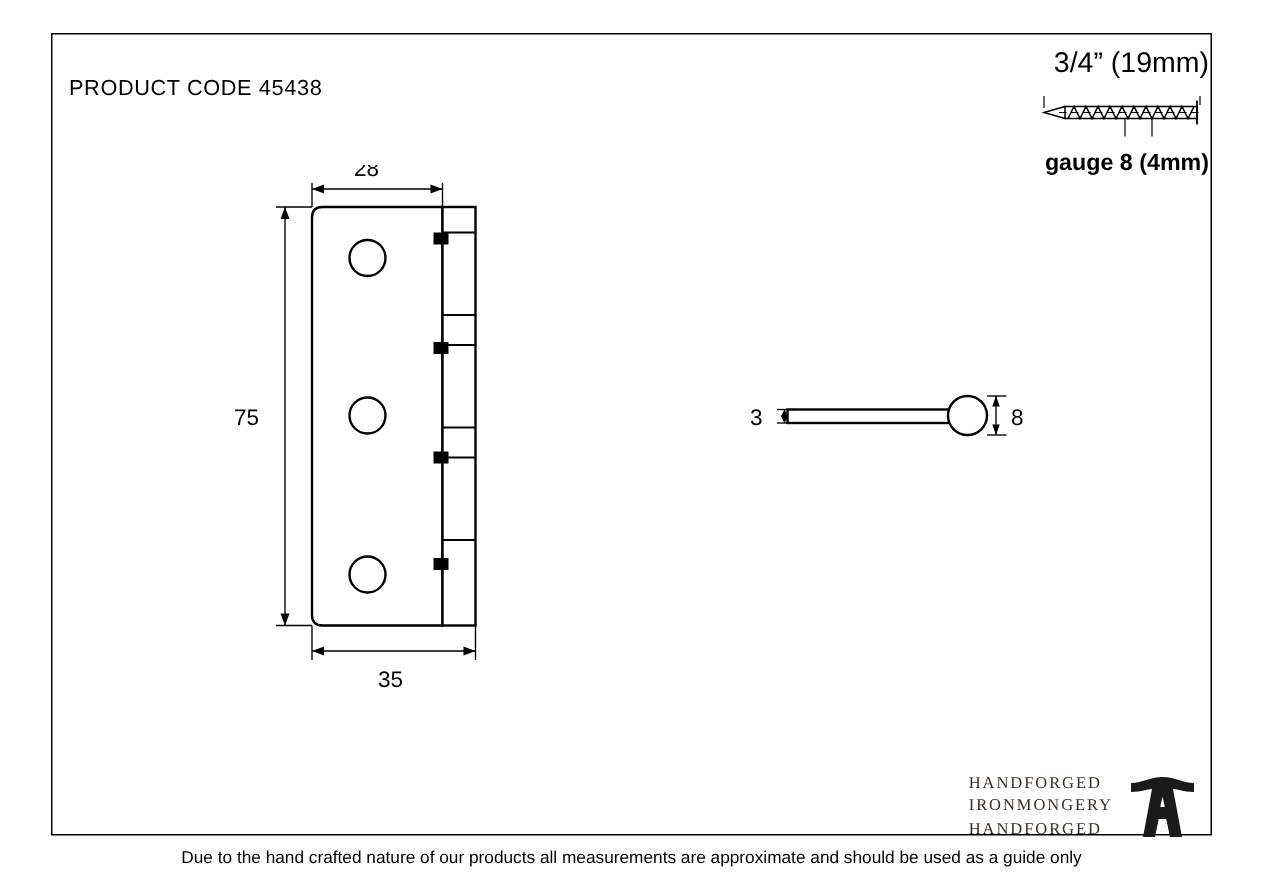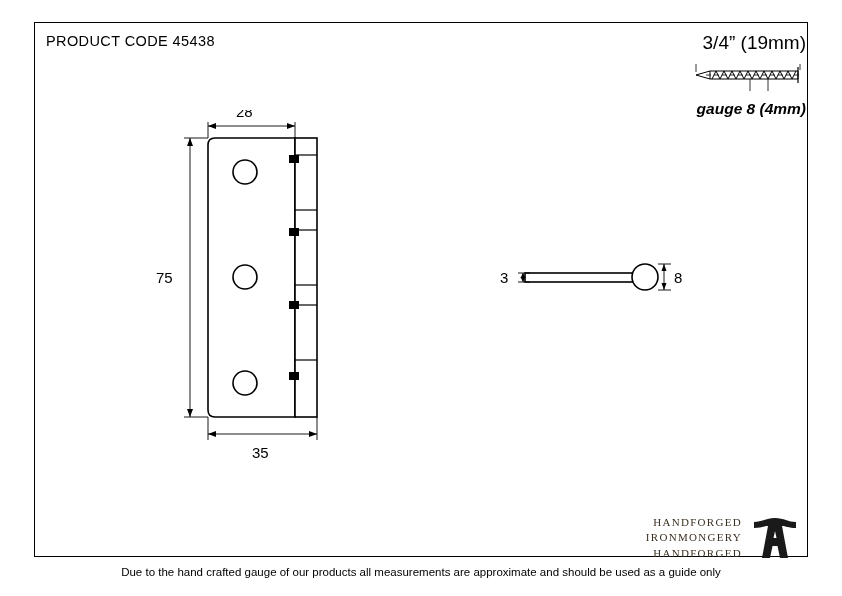--- a/index.html
+++ b/index.html
@@ -27,21 +27,21 @@
     top: 22px;
     width: 774px;
     height: 535px;
     border: 1px solid #000000;
     box-sizing: border-box;
     background: #ffffff;
   }
   .product-code {
     position: absolute;
     left: 46px;
-    top: 33px;
+    top: 51px;
     font-size: 14.5px;
     letter-spacing: 0.4px;
     color: #000000;
     white-space: nowrap;
   }
   .screw-top-label {
     position: absolute;
     right: 36px;
     top: 32px;
     font-size: 19px;
@@ -49,21 +49,20 @@
     text-align: right;
   }
   .screw-bottom-label {
     position: absolute;
     right: 36px;
     top: 100px;
     font-size: 15.5px;
     font-weight: bold;
     white-space: nowrap;
     text-align: right;
-    font-style: italic;
   }
   .screw-art {
     position: absolute;
     left: 690px;
     top: 58px;
     width: 120px;
     height: 34px;
   }
   .footer-note {
     position: absolute;
@@ -76,21 +75,20 @@
   }
   .logo-block {
     position: absolute;
     right: 44px;
     bottom: 34px;
     display: flex;
     align-items: center;
     gap: 10px;
   }
   .logo-words {
-    text-align: right;
     font-family: "Liberation Serif", serif;
     font-size: 11px;
     line-height: 1.42;
     letter-spacing: 1.3px;
     color: #3b2f22;
   }
   .logo-mark {
     width: 46px;
     height: 48px;
   }
@@ -203,15 +201,15 @@
       <div>IRONMONGERY</div>
       <div>HANDFORGED</div>
     </div>
     <svg class="logo-mark" viewBox="0 0 46 48">
       <path d="M2 8 C10 8 14 4 23 4 C32 4 36 8 44 8 L44 14 C36 14 34 12 30 12
                L36 44 L28 44 L25.5 32 L20.5 32 L18 44 L10 44 L16 12 C12 12 10 14 2 14 Z" fill="#1a1a1a"></path>
       <path d="M21.5 24 L24.5 24 L23 17 Z" fill="#ffffff"></path>
     </svg>
   </div>
 
-  <div class="footer-note">Due to the hand crafted gauge of our products all measurements are approximate and should be used as a guide only</div>
+  <div class="footer-note">Due to the hand crafted nature of our products all measurements are approximate and should be used as a guide only</div>
 
 </div>
 
 </body></html>

